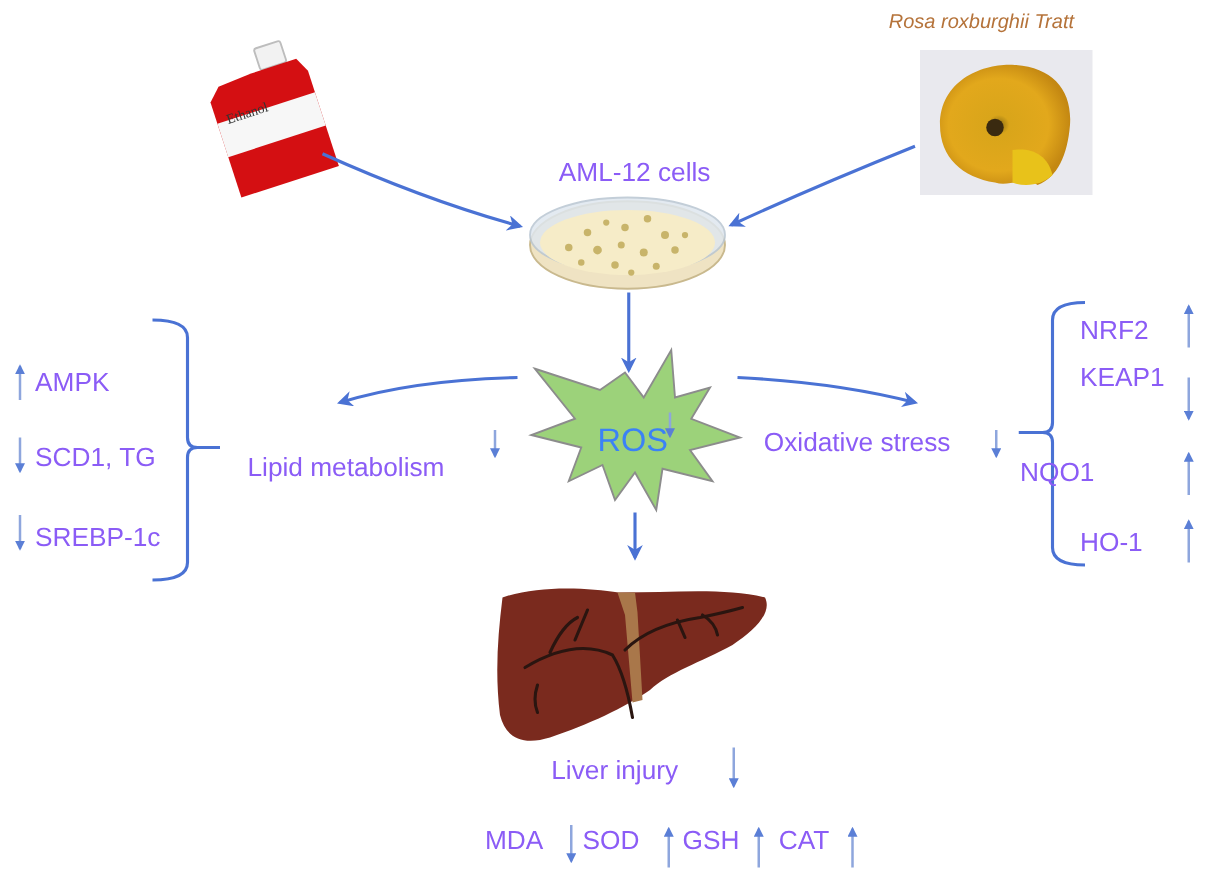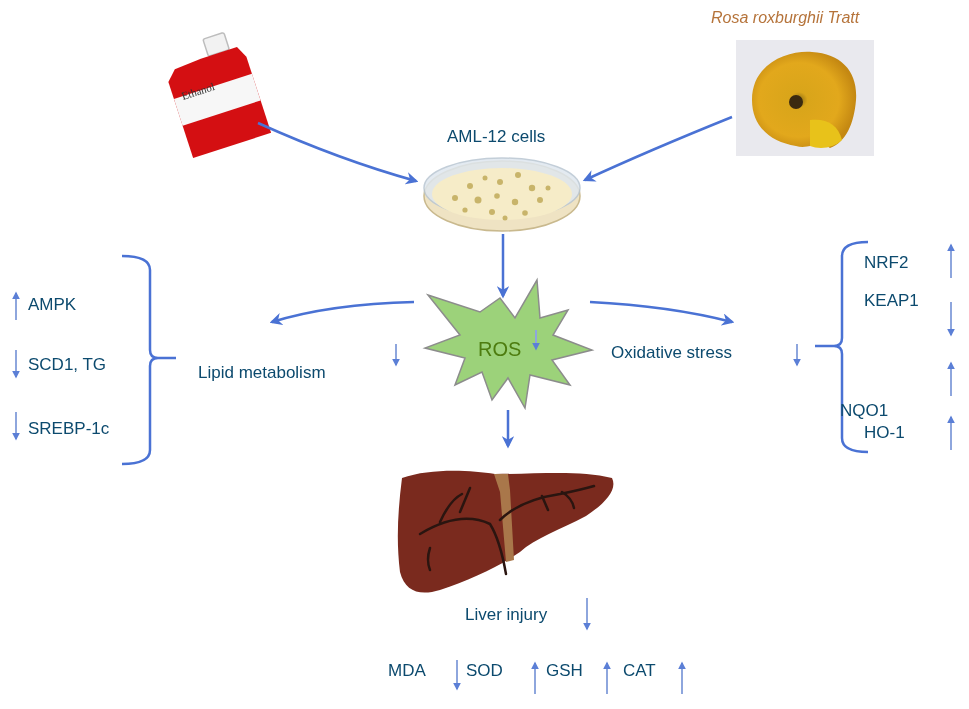--- a/index.html
+++ b/index.html
@@ -1,21 +1,21 @@
 <!DOCTYPE html>
 <html><head>
   <meta charset="utf-8">
   <style>
     html, body { margin: 0; padding: 0; background: #ffffff; }
     body { width: 969px; height: 709px; position: relative; overflow: hidden;
            font-family: "Liberation Sans", sans-serif; color: #222; }
     svg#diagram { position: absolute; left: 0; top: 0; }
-    .lbl { position: absolute; font-family: "Liberation Sans", sans-serif; font-size: 17px; color: #0c4a6e; white-space: nowrap; line-height: 1; }
+    .lbl { position: absolute; font-family: "Liberation Sans", sans-serif; font-size: 21px; color: #8b5cf6; white-space: nowrap; line-height: 1; }
     .herb { color: #b5733a; font-style: italic; font-size: 16px; }
-    .ros { font-size: 20px; color: #4d7c0f; }
+    .ros { font-size: 26px; color: #3b82f6; }
   </style>
 </head>
 <body>
 
 <svg id="diagram" width="969" height="709" viewBox="0 0 969 709">
   <defs>
     <marker id="ah" viewBox="0 0 10 10" refX="8" refY="5" markerWidth="5" markerHeight="5" orient="auto-start-reverse">
       <path d="M0,0 L10,5 L0,10 L3,5 z" fill="#4a72d4"></path>
     </marker>
     <marker id="ahs" viewBox="0 0 10 10" refX="8" refY="5" markerWidth="4" markerHeight="4" orient="auto-start-reverse">
@@ -126,20 +126,20 @@
 
 <div class="lbl" style="left:198px;top:344px;margin-top:20px;">Lipid metabolism</div>
 <div class="lbl" style="left:611px;top:344px;">Oxidative stress</div>
 
 <div class="lbl" style="left:28px;top:296px;">AMPK</div>
 <div class="lbl" style="left:28px;top:356px;">SCD1, TG</div>
 <div class="lbl" style="left:28px;top:420px;">SREBP-1c</div>
 
 <div class="lbl" style="left:864px;top:254px;">NRF2</div>
 <div class="lbl" style="left:864px;top:292px;">KEAP1</div>
-<div class="lbl" style="left:840px;top:368px;margin-top:34px;">NQO1</div>
+<div class="lbl" style="left:816px;top:368px;">NQO1</div>
 <div class="lbl" style="left:864px;top:424px;">HO-1</div>
 
-<div class="lbl" style="left:441px;top:606px;margin-left:24px;">Liver injury</div>
+<div class="lbl" style="left:441px;top:606px;">Liver injury</div>
 <div class="lbl" style="left:388px;top:662px;">MDA</div>
 <div class="lbl" style="left:466px;top:662px;">SOD</div>
 <div class="lbl" style="left:546px;top:662px;">GSH</div>
 <div class="lbl" style="left:623px;top:662px;">CAT</div>
 
 </body></html>

